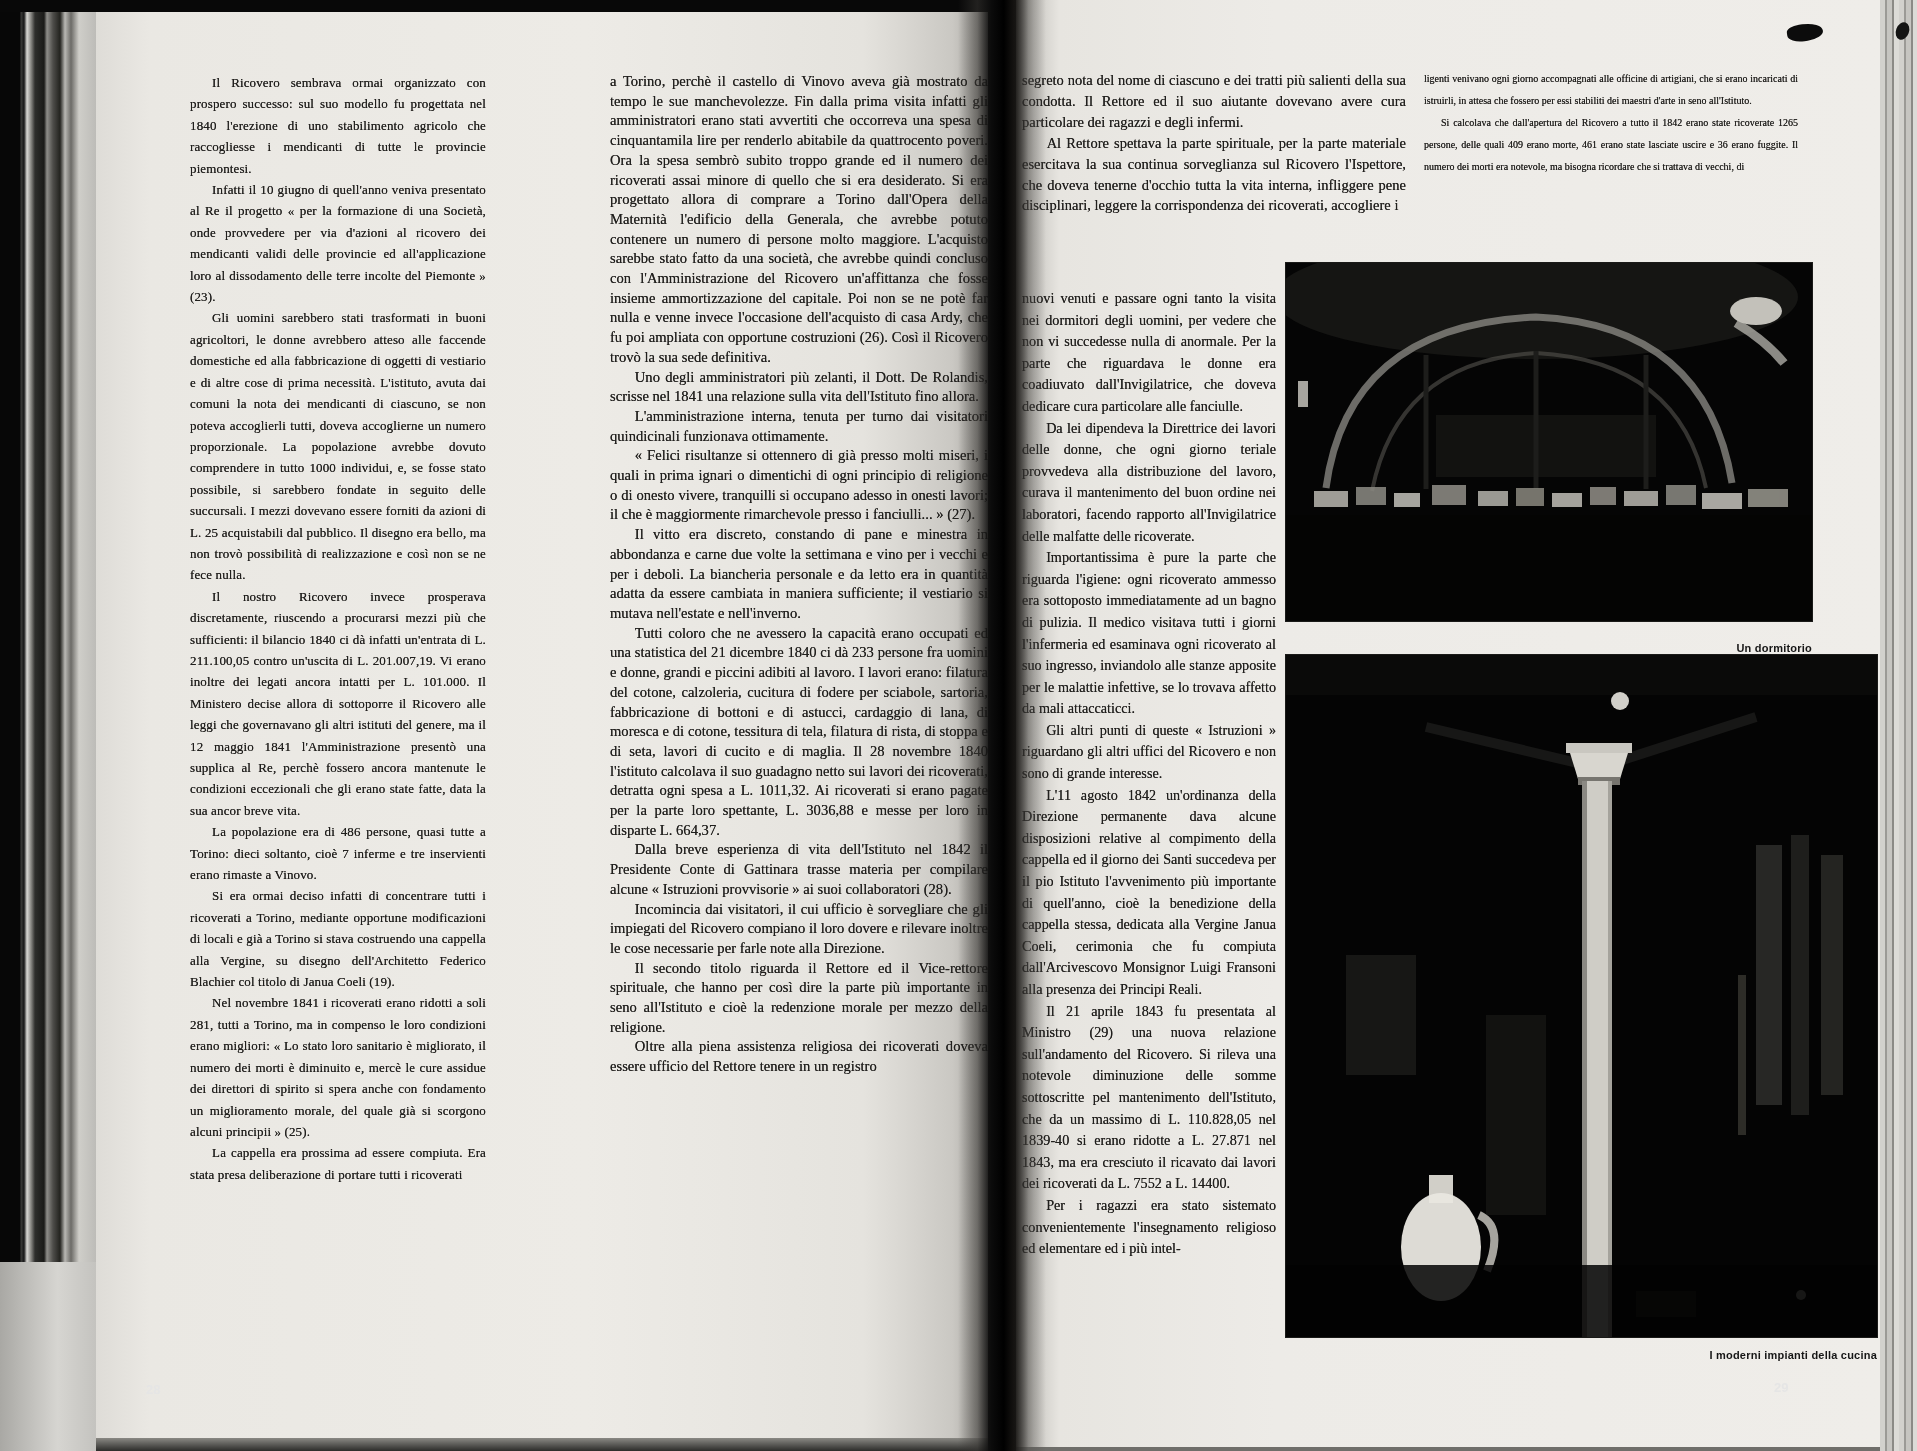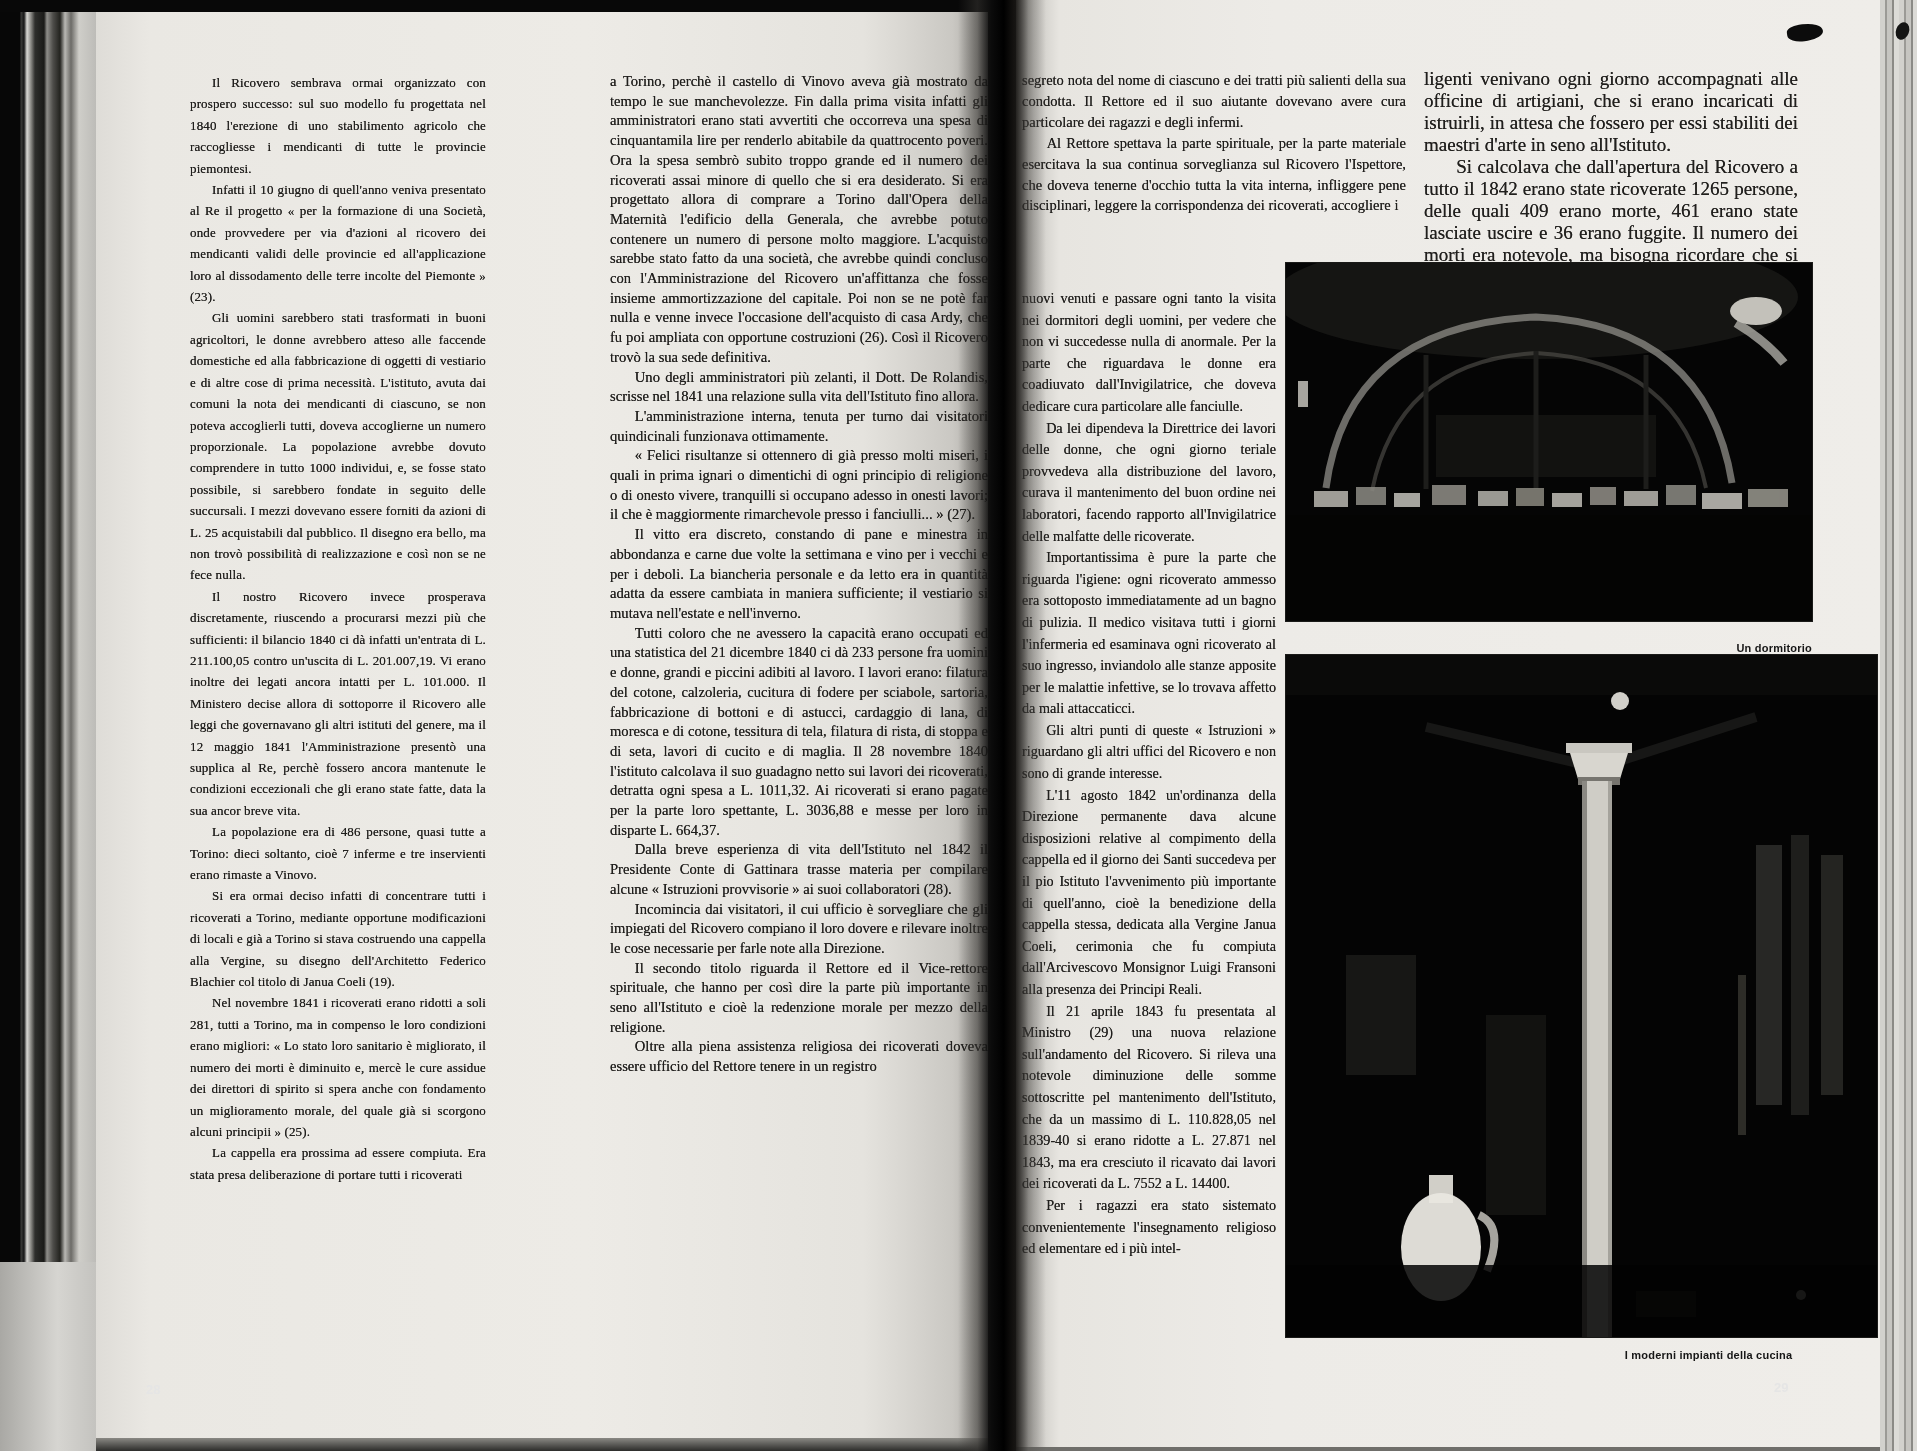--- a/index.html
+++ b/index.html
@@ -39,36 +39,36 @@
 
   
   .col{position:absolute;text-align:justify;color:#201f1d;z-index:2;
        text-shadow:0 0 .5px rgba(30,28,26,.85);}
   .col p{margin:0;text-indent:1.7em;}
   .col p.cont{text-indent:0;}
   .col-a{left:190px;top:72px;width:296px;font-size:13px;line-height:21.4px;letter-spacing:.01em;}
   .col-b{left:610px;top:72px;width:378px;font-size:14.6px;line-height:19.7px;}
   .col-ctop{left:1022px;top:70px;width:384px;font-size:14.5px;line-height:20.9px;}
   .col-c{left:1022px;top:288px;width:254px;font-size:14.2px;line-height:21.6px;}
-  .col-d{left:1424px;top:68px;width:374px;font-size:19px;line-height:22px;}
+  .col-d{left:1424px;top:68px;width:374px;font-size:10px;line-height:22px;}
 
   .pagenum{position:absolute;font-family:"Liberation Sans",sans-serif;font-weight:bold;
     font-size:13px;color:#e5e5e5;z-index:3;}
   .pn-left{left:146px;top:1382px;}
   .pn-right{left:1774px;top:1380px;}
 
   .photo{position:absolute;background:#060606;z-index:2;box-shadow:0 0 0 1px #1a1a18;}
   .photo-1{left:1286px;top:263px;width:526px;height:358px;}
   .photo-2{left:1286px;top:655px;width:591px;height:682px;}
   .photo svg{display:block;width:100%;height:100%;}
 
   .caption{position:absolute;font-family:"Liberation Sans",sans-serif;font-weight:bold;
     font-size:11px;color:#161616;text-align:right;z-index:3;letter-spacing:.02em;}
   .cap-1{left:1580px;top:642px;width:232px;}
-  .cap-2{left:1540px;top:1349px;width:337px;text-align:center;}
+  .cap-2{left:1540px;top:1349px;width:337px;}
 </style>
 </head>
 <body>
 
 <div class="stage">
 
   <div class="edge-left"></div>
   <div class="edge-left-bottom"></div>
   <div class="top-strip"></div>
 

